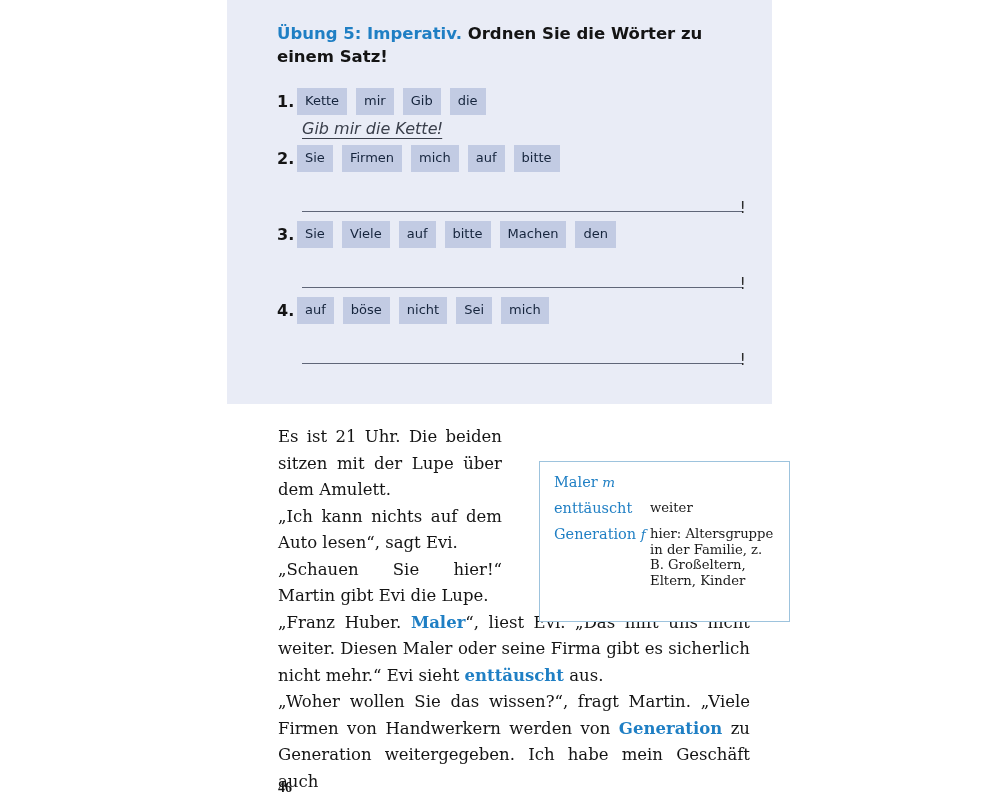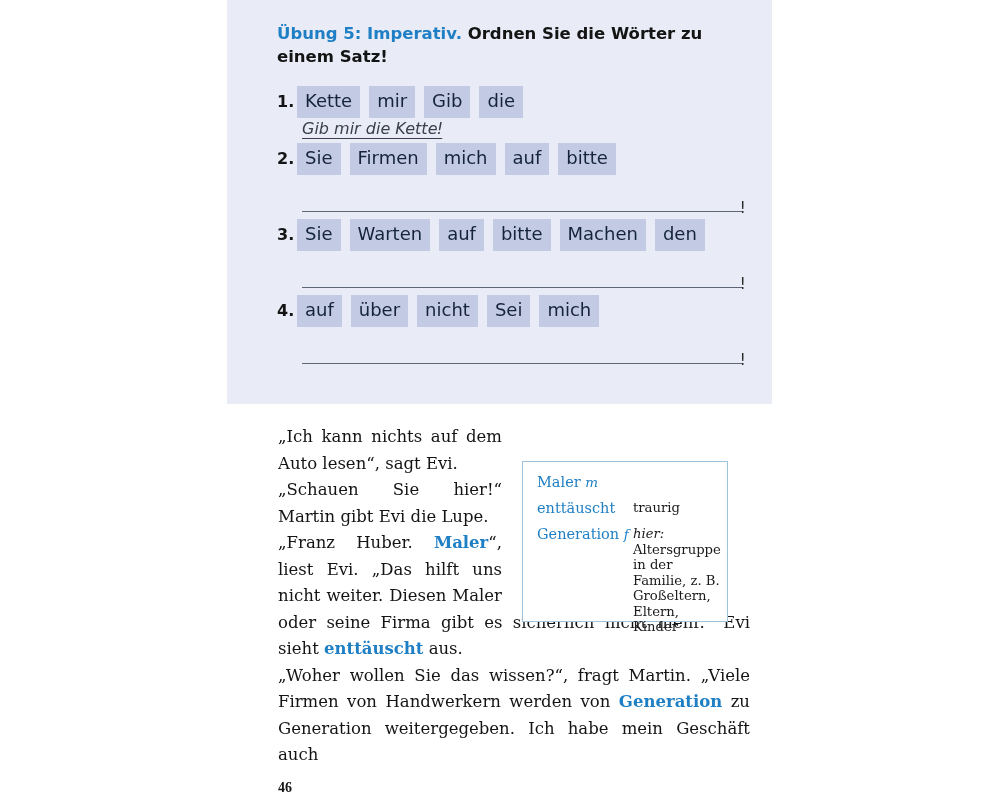--- a/index.html
+++ b/index.html
@@ -61,21 +61,21 @@
   .ex-num {
     font-size: 16px;
     font-weight: bold;
     color: #141414;
     width: 20px;
     flex: 0 0 20px;
   }
   .word {
     background: #c2cbe3;
     color: #15243c;
-    font-size: 18px;
+    font-size: 13px;
     line-height: 1;
     padding: 6px 8px 8px 8px;
     margin-right: 9px;
     display: inline-block;
     white-space: nowrap;
   }
   .answer {
     margin-left: 25px;
     font-size: 16px;
     font-style: italic;
@@ -131,23 +131,23 @@
   .wrap-box-spacer {
     float: right;
     width: 248px;
     height: 175px;
     shape-outside: content-box;
   }
 
   
   .glossary {
     position: absolute;
-    left: 522px;
+    left: 539px;
     top: 461px;
-    width: 206px;
+    width: 251px;
     height: 161px;
     border: 1px solid #9dc3dd;
     background: #ffffff;
     box-sizing: border-box;
     padding: 12px 10px 8px 14px;
     font-family: "DejaVu Serif", serif;
   }
   .gl-row {
     display: flex;
     margin-bottom: 9px;
@@ -164,21 +164,20 @@
     color: #1f7fc4;
     font-size: 13.5px;
   }
   .gl-def {
     font-size: 13.2px;
     line-height: 15.5px;
     color: #1a1a1a;
     flex: 1;
   }
   .gl-def .it {
-    font-style: italic;
   }
 
   .page-number {
     position: absolute;
     left: 278px;
     top: 780px;
     font-family: Liberation Serif, serif;
     font-size: 14px;
     font-weight: bold;
     color: #141414;
@@ -220,69 +219,70 @@
         </div>
         <div class="blank-line">
           <span class="excl">ǃ</span>
         </div>
       </div>
 
       <div class="ex-item">
         <div class="ex-row">
           <span class="ex-num">3.</span>
           <span class="word">Sie</span>
-          <span class="word">Warten</span>
+          <span class="word">Viele</span>
           <span class="word">auf</span>
           <span class="word">bitte</span>
           <span class="word">Machen</span>
           <span class="word">den</span>
         </div>
         <div class="blank-line">
           <span class="excl">ǃ</span>
         </div>
       </div>
 
       <div class="ex-item">
         <div class="ex-row">
           <span class="ex-num">4.</span>
           <span class="word">auf</span>
-          <span class="word">über</span>
+          <span class="word">böse</span>
           <span class="word">nicht</span>
           <span class="word">Sei</span>
           <span class="word">mich</span>
         </div>
         <div class="blank-line">
           <span class="excl">ǃ</span>
         </div>
       </div>
 
     </div>
   </div>
 
   <div class="body-col">
     <div class="wrap-box-spacer"></div>
+    <p>Es ist 21 Uhr. Die beiden sitzen mit der Lupe über dem Amulett.</p>
     <p>„Ich kann nichts auf dem Auto lesen“, sagt Evi.</p>
     <p>„Schauen Sie hier!“ Martin gibt Evi die Lupe.</p>
     <p><span>„Franz Huber. </span><span class="kw">Maler</span><span>“, liest Evi. „Das hilft uns nicht weiter. Diesen Maler oder seine Firma gibt es sicherlich nicht mehr.“ Evi sieht </span><span class="kw">enttäuscht</span><span> aus.</span></p>
     <p><span>„Woher wollen Sie das wissen?“, fragt Martin. „Viele Firmen von Handwerkern werden von </span><span class="kw">Generation</span><span> zu Generation weitergegeben. Ich habe mein Geschäft auch</span></p>
   </div>
 
   <div class="glossary">
     <div class="gl-row">
       <div class="gl-term">
         <span>Maler</span>
         <span class="gender">m</span>
       </div>
     </div>
     <div class="gl-row">
       <div class="gl-term">
         <span>enttäuscht</span>
         <span class="gender"></span>
       </div>
-      <div class="gl-def">traurig</div>
+      <div class="gl-def">weiter</div>
     </div>
     <div class="gl-row">
       <div class="gl-term">
         <span>Generation</span>
         <span class="gender">f</span>
       </div>
       <div class="gl-def"><span class="it">hier:</span> <span>Altersgruppe in der Familie, z. B. Großeltern, Eltern, Kinder</span></div>
     </div>
   </div>
 

